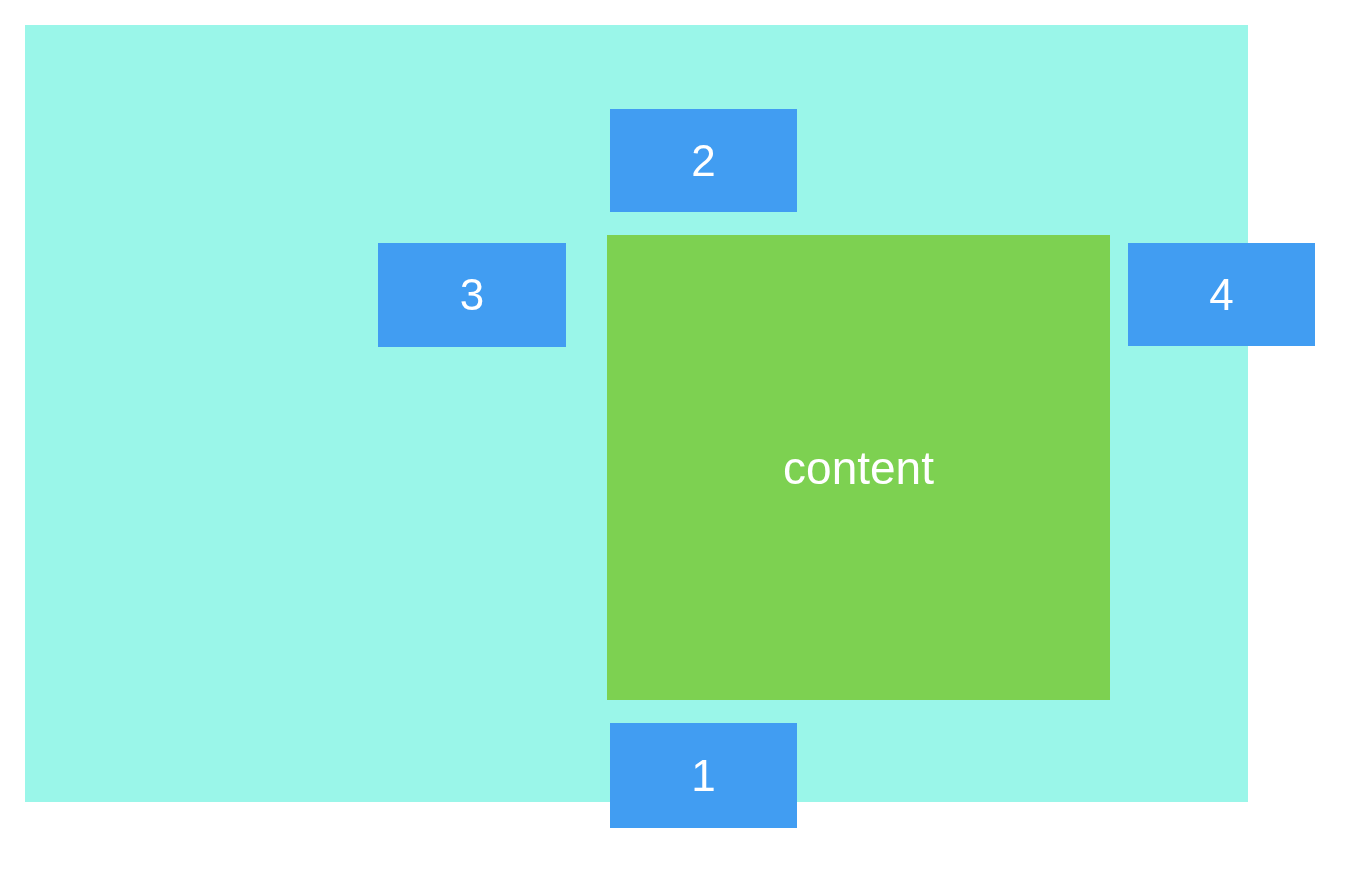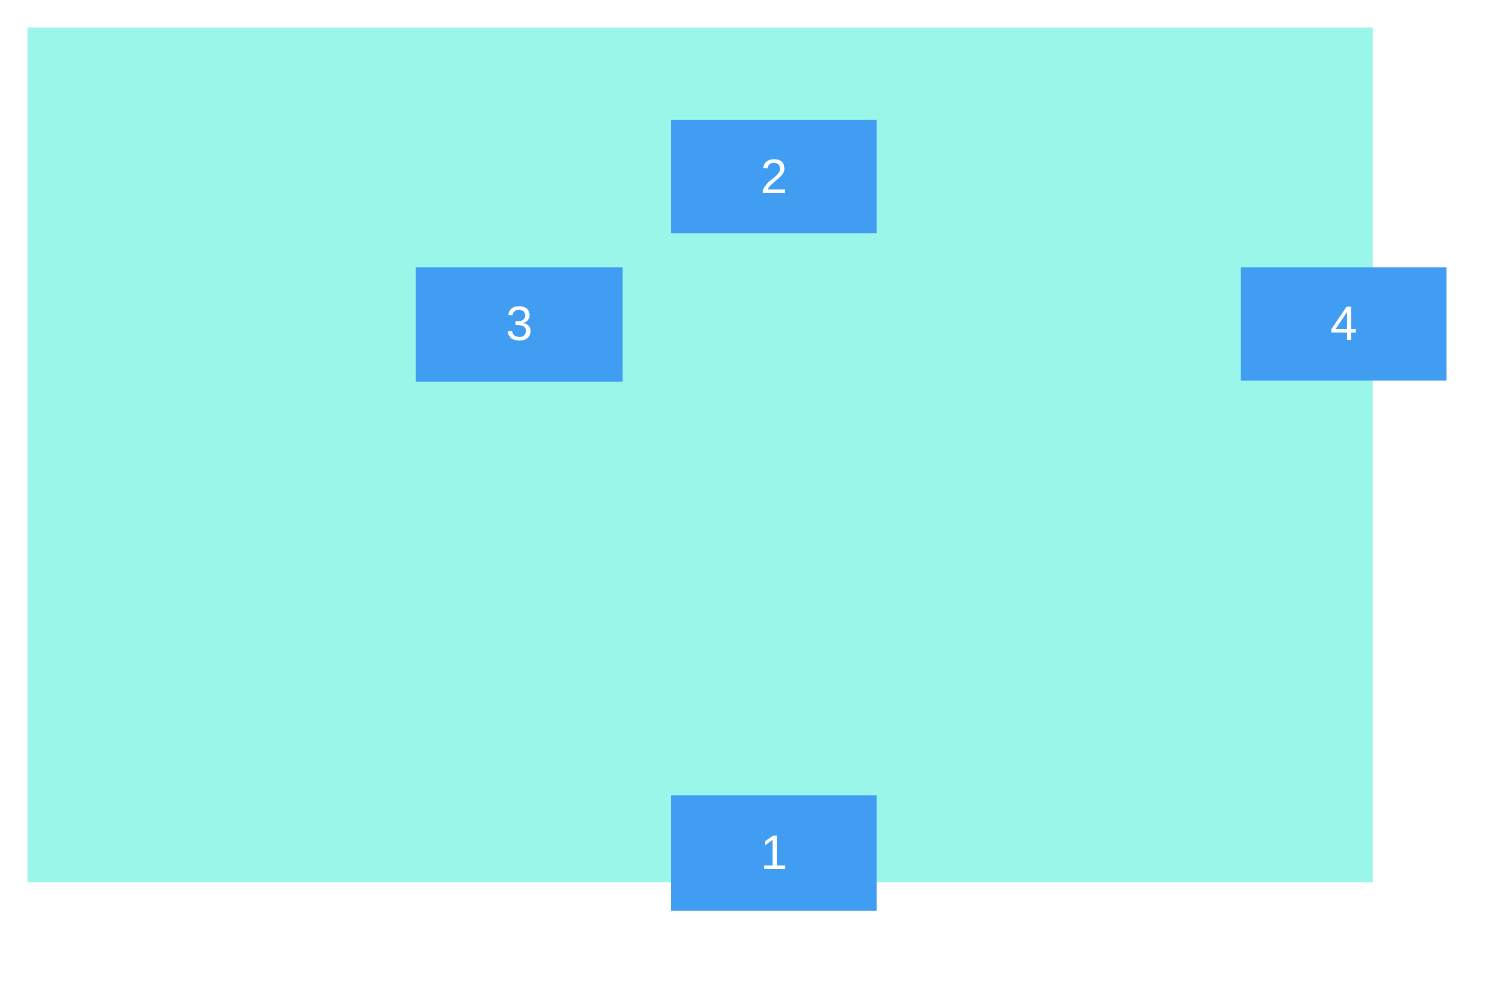--- a/index.html
+++ b/index.html
@@ -61,20 +61,23 @@
   <div class="container-area" style="background-color: rgb(154, 246, 233);"></div>
 
   <div class="pbox pbox-2" style="background-color: rgb(65, 157, 242);">
     <span class="label" style="color: rgb(255, 255, 255);">2</span>
   </div>
 
   <div class="pbox pbox-3" style="background-color: rgb(65, 157, 242);">
     <span class="label" style="color: rgb(255, 255, 255);">3</span>
   </div>
 
+  <div class="content-box" style="background-color: rgb(125, 209, 81);">
+    <span class="label" style="color: rgb(255, 255, 255);">content</span>
+  </div>
 
   <div class="pbox pbox-4" style="background-color: rgb(65, 157, 242);">
     <span class="label" style="color: rgb(255, 255, 255);">4</span>
   </div>
 
   <div class="pbox pbox-1" style="background-color: rgb(65, 157, 242);">
     <span class="label" style="color: rgb(255, 255, 255);">1</span>
   </div>
 
 </div>

